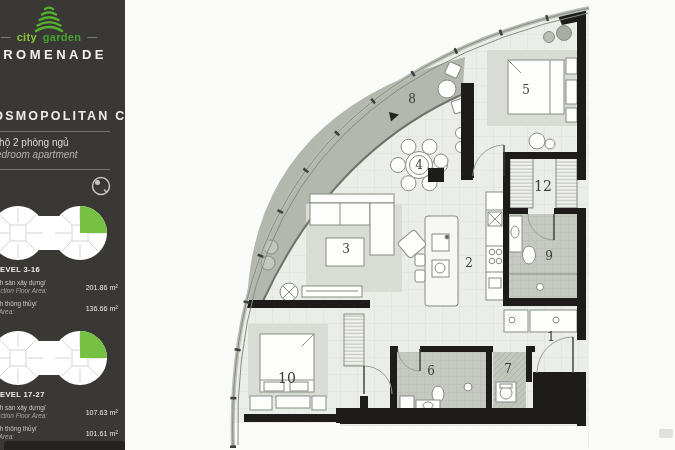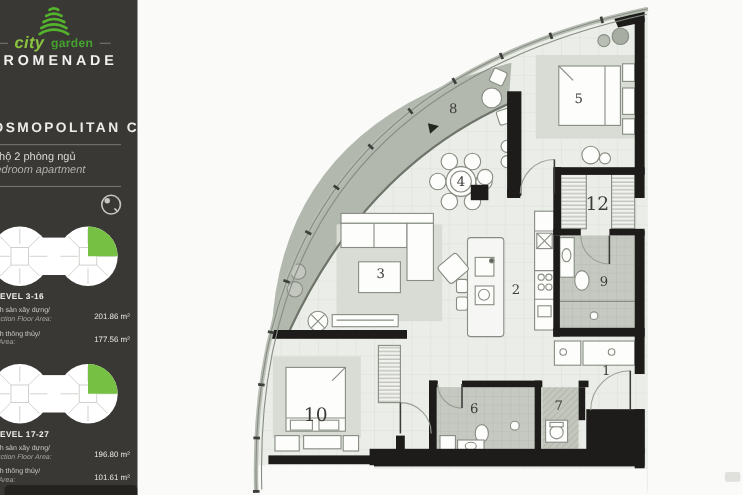--- a/index.html
+++ b/index.html
@@ -3,31 +3,31 @@
 <meta charset="utf-8">
 <style>
   html,body{margin:0;padding:0;background:#ffffff;}
   .stage{position:relative;width:675px;height:450px;background:#fafaf9;overflow:hidden;
          font-family:"Liberation Sans",sans-serif;}
   svg.plan{position:absolute;left:0;top:0;z-index:1;}
 
   
   .rlabel{position:absolute;z-index:3;font-family:"DejaVu Serif",serif;color:#3c3c38;
           font-size:12px;transform:translate(-50%,-50%);line-height:1;}
-  .rlabel.small{font-size:17px;}
+  .rlabel.small{font-size:14px;}
 
   
   .sidebar{position:absolute;left:0;top:0;width:125px;height:450px;background:#3a3835;
            overflow:hidden;z-index:5;}
   .sb-inner{position:absolute;left:-27px;top:0;width:155px;height:450px;}
   .sb-inner > *{position:absolute;}
   .logo-waves{left:59px;top:4px;}
   .logo-row{top:31px;left:0;width:152px;display:flex;align-items:center;justify-content:center;gap:6px;}
   .logo-dash{color:#8f8d89;font-size:10px;line-height:1;}
-  .logo-city{color:#8bc53f;font-weight:bold;font-size:15px;letter-spacing:.3px;font-style:italic;}
+  .logo-city{color:#8bc53f;font-weight:bold;font-size:11px;letter-spacing:.3px;}
   .logo-garden{color:#45a12f;font-weight:bold;font-size:11px;letter-spacing:.3px;}
   .brand-name{top:47px;left:0;width:152px;text-align:center;color:#f2f1ef;font-size:13px;
               font-weight:600;letter-spacing:3.5px;}
   .unit-title{top:109px;left:9px;color:#edecea;font-size:12.5px;font-weight:600;letter-spacing:2.2px;white-space:nowrap;}
   .sb-hr{left:0;width:137px;height:0;border-top:1px solid #75736f;}
   .hr1{top:131px;} .hr2{top:169px;}
   .unit-vi{top:137px;left:5px;color:#dbdad7;font-size:10px;white-space:nowrap;}
   .unit-en{top:149px;left:9px;color:#b3b1ad;font-size:10px;font-style:italic;white-space:nowrap;}
   .compass{top:175px;left:117px;}
   .kp1{top:202px;left:0;} .kp2{top:327px;left:0;}
@@ -304,21 +304,21 @@
             <span class="vi">Diện tích sàn xây dựng/</span>
             <span class="en">Construction Floor Area:</span>
           </span>
         <span class="av">201.86 m²</span>
       </div>
       <div class="arow r2">
         <span class="al">
             <span class="vi">Diện tích thông thủy/</span>
             <span class="en">Carpet Area:</span>
           </span>
-        <span class="av">177.56 m²</span>
+        <span class="av">136.66 m²</span>
       </div>
 
       <svg class="kp2" width="152" height="60" viewBox="0 0 152 60">
         <circle cx="45" cy="31" r="27" fill="#ffffff"></circle>
         <circle cx="107" cy="31" r="27" fill="#ffffff"></circle>
         <rect x="45" y="14" width="62" height="34" fill="#ffffff"></rect>
         <g fill="none" stroke="#c3c3bf" stroke-width="0.7">
           <path d="M45,6 V20 M45,42 V56 M20,31 H36 M54,31 H70 M27,13 L37,23 M63,13 L53,23 M27,49 L37,39 M63,49 L53,39"></path>
           <path d="M107,6 V20 M107,42 V56 M82,31 H98 M116,31 H132 M89,13 L99,23 M125,13 L115,23 M89,49 L99,39 M125,49 L115,39"></path>
           <rect x="37" y="23" width="16" height="16"></rect>
@@ -326,21 +326,21 @@
         </g>
         <path d="M107,31 L107,4 A27 27 0 0 1 134,31 Z" fill="#76c043"></path>
       </svg>
       <div class="level-label lv2">LEVEL 17-27</div>
 
       <div class="arow r3">
         <span class="al">
             <span class="vi">Diện tích sàn xây dựng/</span>
             <span class="en">Construction Floor Area:</span>
           </span>
-        <span class="av">196.80 m²</span>
+        <span class="av">107.63 m²</span>
       </div>
       <div class="arow r4">
         <span class="al">
             <span class="vi">Diện tích thông thủy/</span>
             <span class="en">Carpet Area:</span>
           </span>
         <span class="av">101.61 m²</span>
       </div>
 
     </div>

